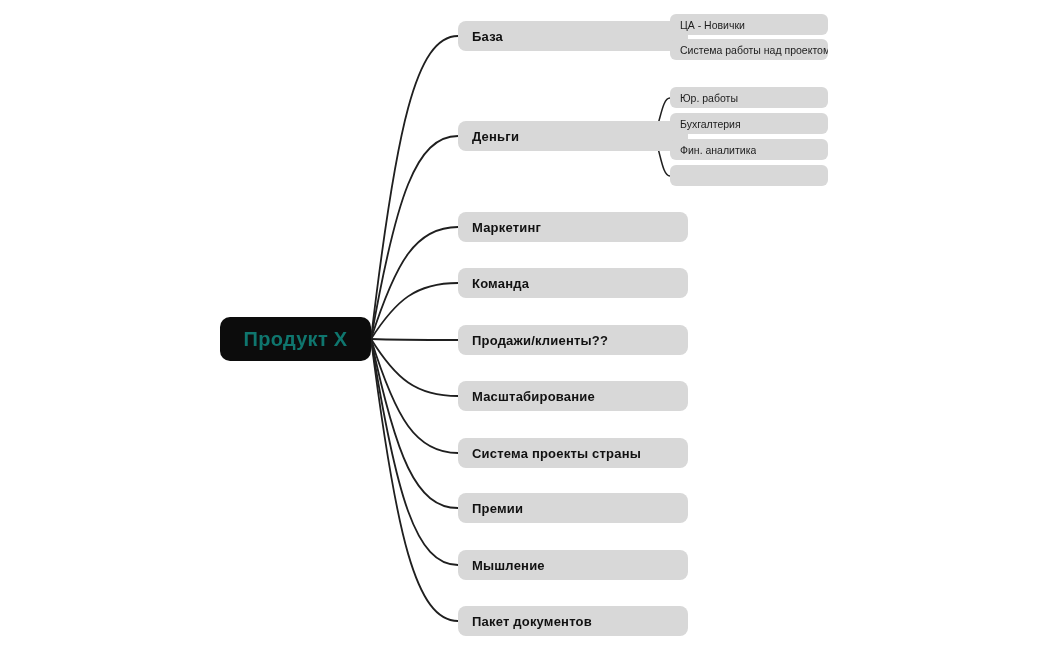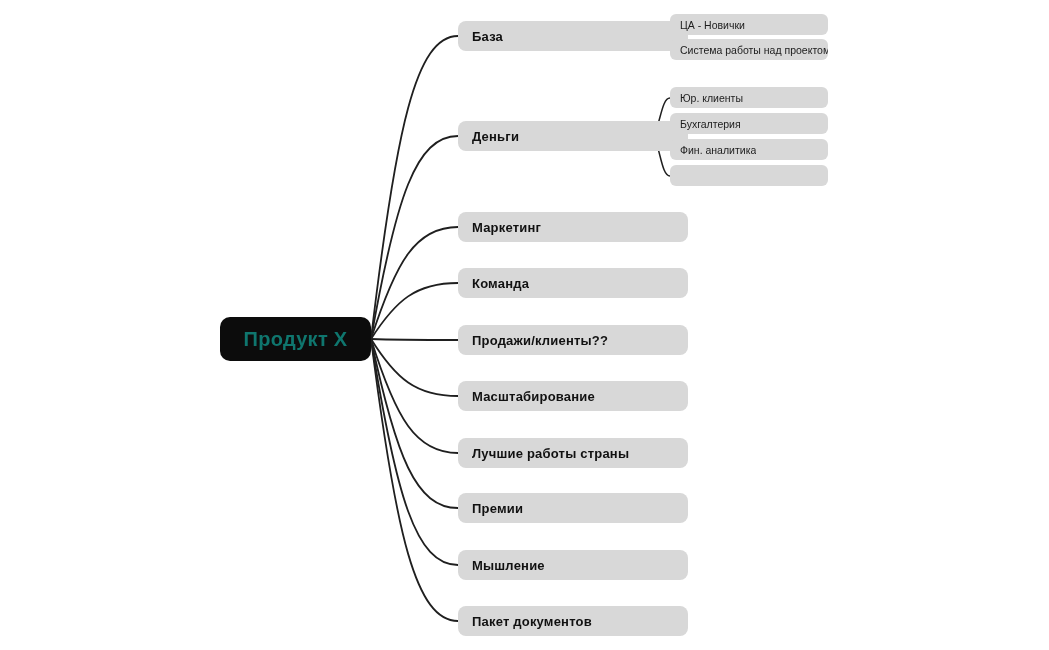--- a/index.html
+++ b/index.html
@@ -112,41 +112,41 @@
   <div class="node branch-node" style="top:268px">
     <span>Команда</span>
   </div>
   <div class="node branch-node" style="top:325px">
     <span>Продажи/клиенты??</span>
   </div>
   <div class="node branch-node" style="top:381px">
     <span>Масштабирование</span>
   </div>
   <div class="node branch-node" style="top:438px">
-    <span>Лучшие работы страны</span>
+    <span>Система проекты страны</span>
   </div>
   <div class="node branch-node" style="top:493px">
     <span>Премии</span>
   </div>
   <div class="node branch-node" style="top:550px">
     <span>Мышление</span>
   </div>
   <div class="node branch-node" style="top:606px">
     <span>Пакет документов</span>
   </div>
 
   <div class="node sub-node" style="top:14px">
     <span>ЦА - Новички</span>
   </div>
   <div class="node sub-node" style="top:39px">
     <span>Система работы над проектом</span>
   </div>
 
   <div class="node sub-node" style="top:87px">
-    <span>Юр. клиенты</span>
+    <span>Юр. работы</span>
   </div>
   <div class="node sub-node" style="top:113px">
     <span>Бухгалтерия</span>
   </div>
   <div class="node sub-node" style="top:139px">
     <span>Фин. аналитика</span>
   </div>
   <div class="node sub-node" style="top:165px">
     <span></span>
   </div>

